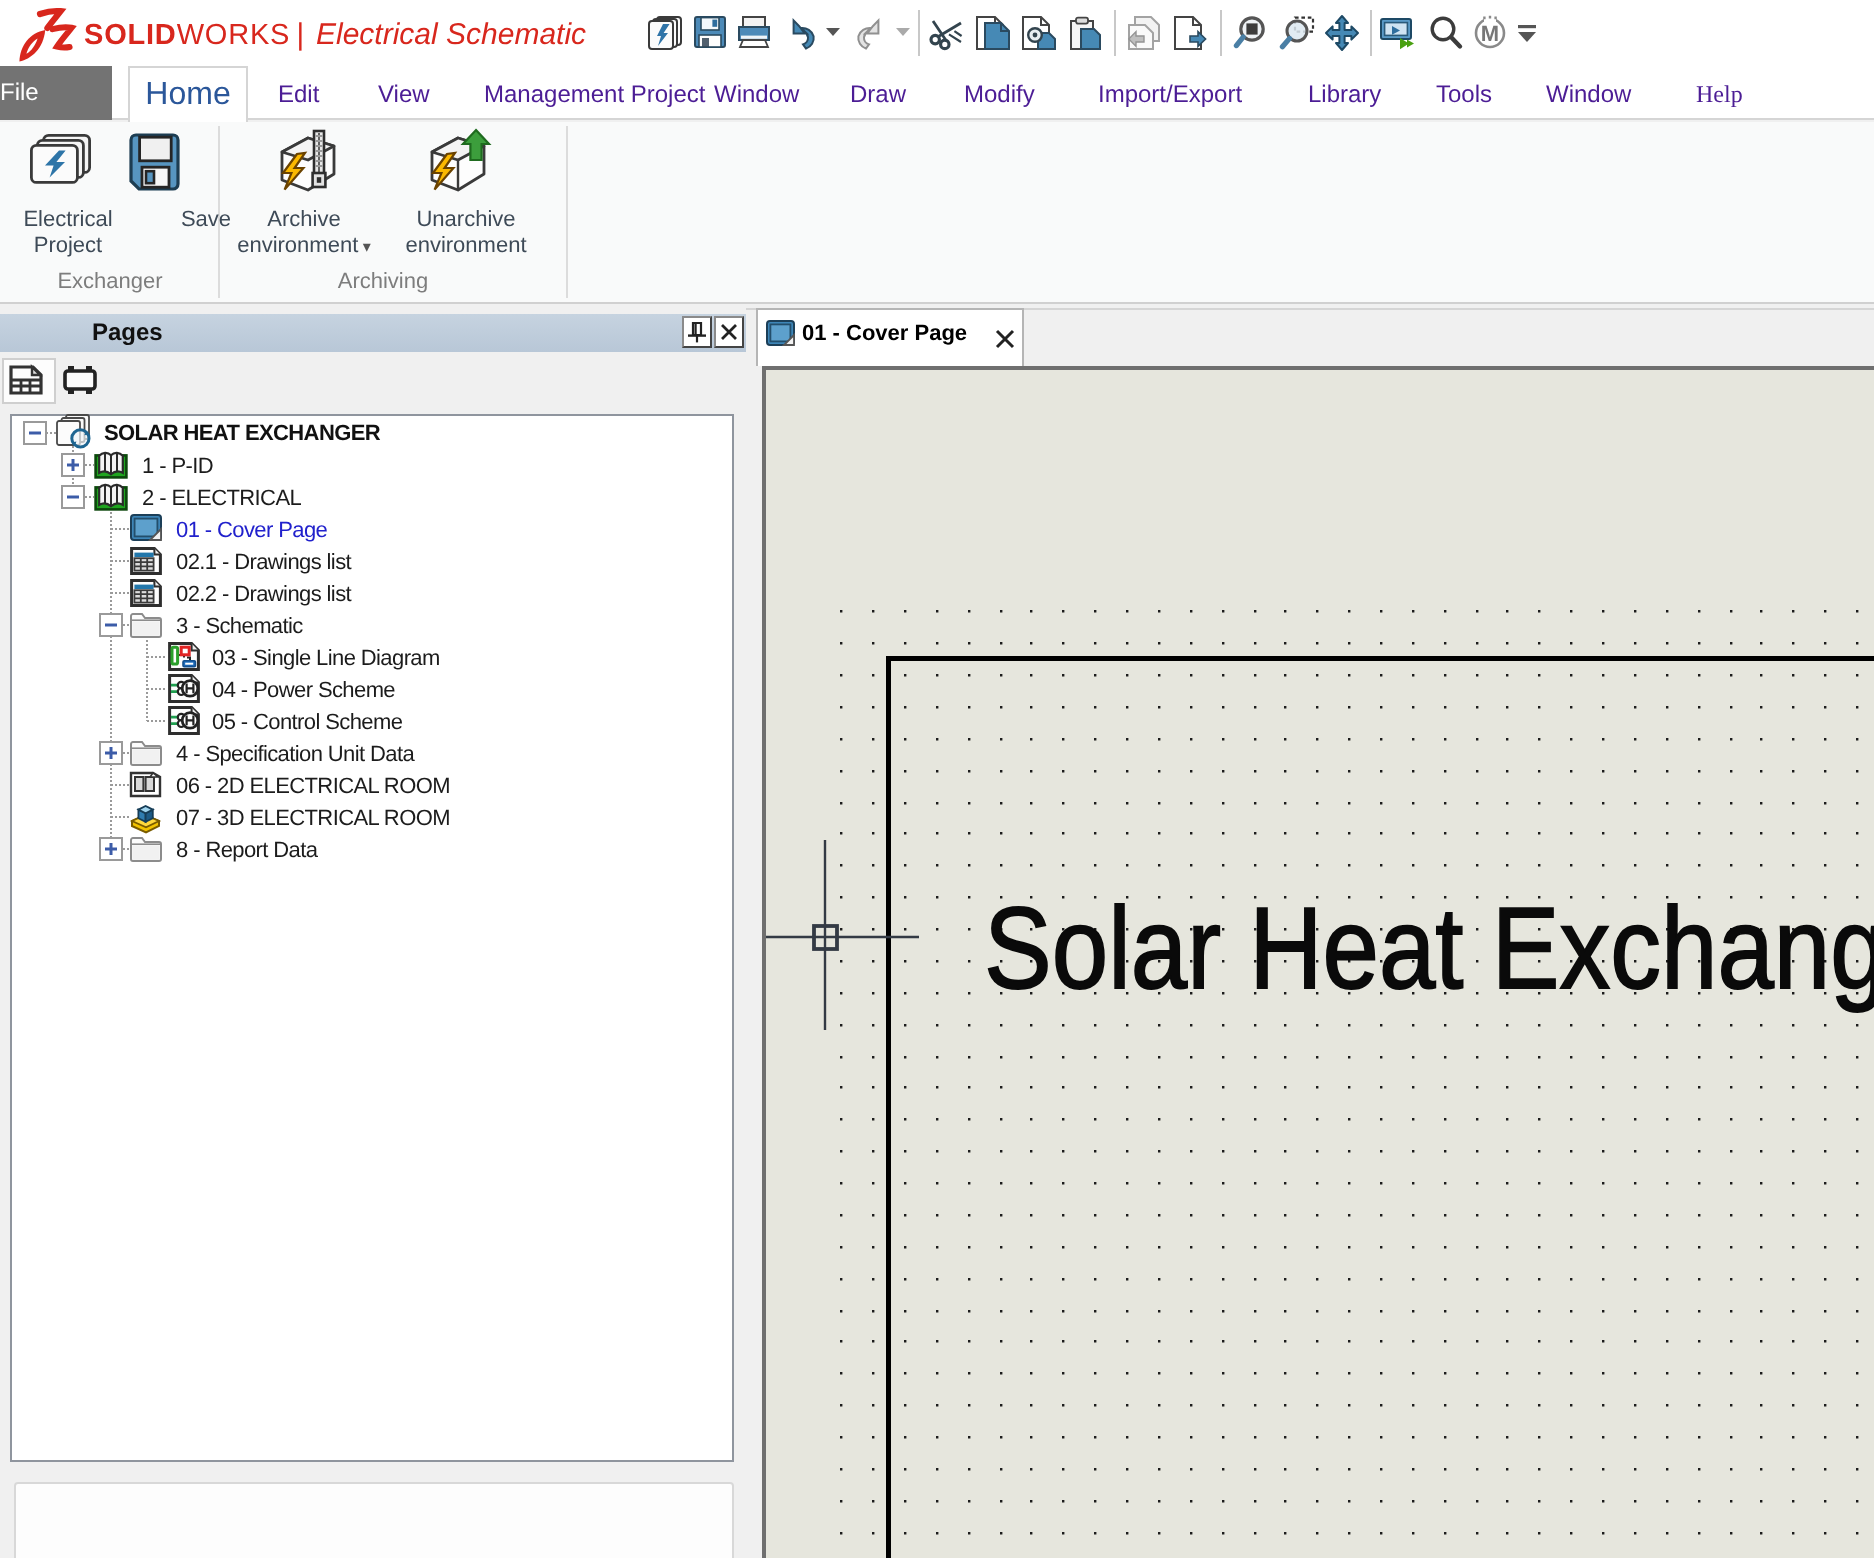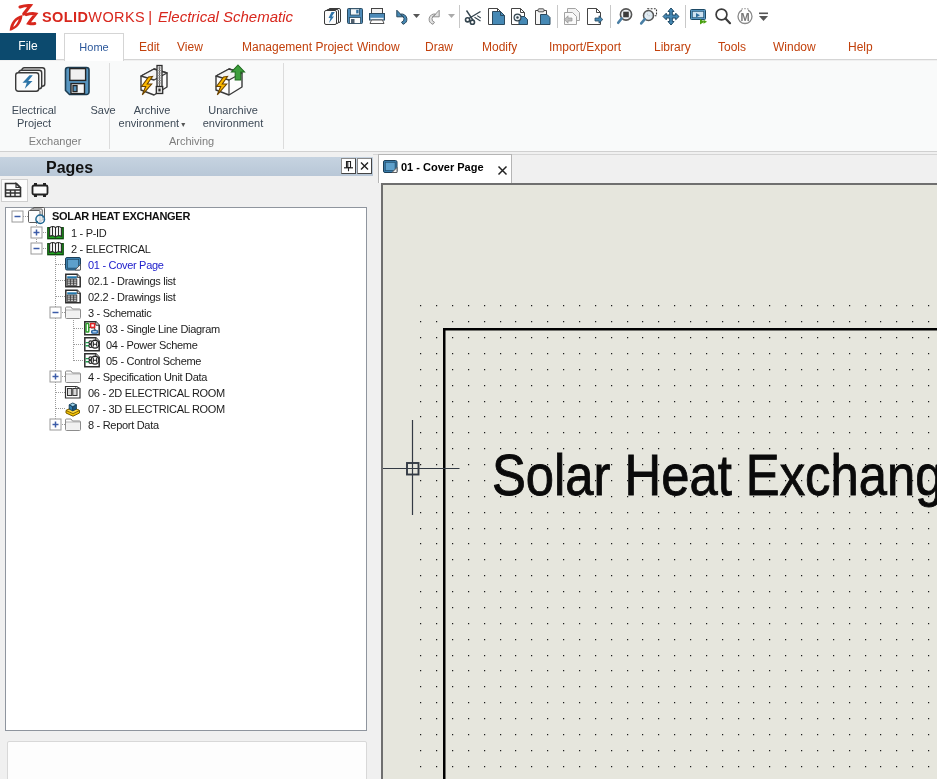--- a/index.html
+++ b/index.html
@@ -143,34 +143,34 @@
   </g>
 
   <g transform="translate(441,10)">
     <rect x="0" y="2.5" width="9" height="1.6" fill="#555"></rect>
     <path d="M0 6 h9 l-4.5 5 z" fill="#555"></path>
   </g>
 </svg>
 </div>
 
 <div class="abs" style="left:0;top:33px;width:937px;height:27px;background:#ffffff;border-bottom:1px solid #d5d5d5;"></div>
-<div class="abs" style="left:0;top:33px;width:56px;height:27px;background:#0c4a6e;color:#fff;font-size:12px;text-align:center;line-height:27px;">File</div>
-<div class="abs" style="left:64px;top:33px;width:60px;height:28px;background:#ffffff;border:1px solid #d5d5d5;border-bottom:none;color:#2b579a;font-size:11px;text-align:center;line-height:27px;">Home</div>
-<div class="abs" id="menus" style="left:0;top:33px;width:937px;height:27px;font-size:12px;color:#c2410c;">
+<div class="abs" style="left:0;top:33px;width:56px;height:27px;background:#737373;color:#fff;font-size:12px;text-align:left;line-height:27px;">File</div>
+<div class="abs" style="left:64px;top:33px;width:60px;height:28px;background:#ffffff;border:1px solid #d5d5d5;border-bottom:none;color:#2b579a;font-size:16px;text-align:center;line-height:27px;">Home</div>
+<div class="abs" id="menus" style="left:0;top:33px;width:937px;height:27px;font-size:12px;color:#4c1d95;">
   <span class="abs" style="left:139px;top:7px;">Edit</span>
-  <span class="abs" style="left:177px;top:7px;">View</span>
+  <span class="abs" style="left:189px;top:7px;">View</span>
   <span class="abs" style="left:242px;top:7px;">Management Project</span>
   <span class="abs" style="left:357px;top:7px;">Window</span>
   <span class="abs" style="left:425px;top:7px;">Draw</span>
   <span class="abs" style="left:482px;top:7px;">Modify</span>
   <span class="abs" style="left:549px;top:7px;">Import/Export</span>
   <span class="abs" style="left:654px;top:7px;">Library</span>
   <span class="abs" style="left:718px;top:7px;">Tools</span>
   <span class="abs" style="left:773px;top:7px;">Window</span>
-  <span class="abs" style="left:848px;top:7px;">Help</span>
+  <span class="abs" style="left:848px;top:7px;font-family:Liberation Serif, serif;">Help</span>
 </div>
 
 <div class="abs" style="left:0;top:61px;width:937px;height:91px;background:#f9fafa;border-bottom:1px solid #d0d0d0;"></div>
 <div class="abs" style="left:109px;top:63px;width:1px;height:86px;background:#dcdcdc;"></div>
 <div class="abs" style="left:283px;top:63px;width:1px;height:86px;background:#dcdcdc;"></div>
 <div class="abs" id="ribbon-icons" style="left:0;top:61px;width:300px;height:91px;">
 <svg width="300" height="91">
 
   <g transform="translate(15,6)">
     <rect x="6.8" y="0.7" width="23" height="18.5" rx="2.5" fill="#f5f5f5" stroke="#3a3a3a" stroke-width="1.4"></rect>
@@ -209,21 +209,21 @@
 </svg>
 </div>
 <div class="abs" style="left:6px;top:104px;width:56px;color:#3e4a57;font-size:11px;text-align:center;line-height:13px;">Electrical<br>Project</div>
 <div class="abs" style="left:62px;top:104px;width:38px;color:#3e4a57;font-size:11px;text-align:center;line-height:13px;margin-left:22px;">Save</div>
 <div class="abs" style="left:112px;top:104px;width:80px;color:#3e4a57;font-size:11px;text-align:center;line-height:13px;">Archive<br>environment<span style="font-size:8px;color:#555;"> ▾</span></div>
 <div class="abs" style="left:194px;top:104px;width:78px;color:#3e4a57;font-size:11px;text-align:center;line-height:13px;">Unarchive<br>environment</div>
 <div class="abs" style="left:0;top:135px;width:110px;color:#7d7d7d;font-size:11px;text-align:center;">Exchanger</div>
 <div class="abs" style="left:110px;top:135px;width:163px;color:#7d7d7d;font-size:11px;text-align:center;">Archiving</div>
 
 <div class="abs" style="left:0;top:157px;width:373px;height:19px;background:linear-gradient(180deg,#c6d3e0,#b8c7d7);">
-  <div style="position:absolute;left:8px;top:2px;font-size:16px;font-weight:bold;color:#111;padding-left:38px;">Pages</div>
+  <div style="position:absolute;left:8px;top:2px;font-size:12px;font-weight:bold;color:#111;padding-left:38px;">Pages</div>
 </div>
 <div class="abs" id="pinbtn" style="left:341px;top:158px;width:15px;height:16px;background:#fff;border:1px solid #8a8a8a;border-right-color:#444;border-bottom-color:#444;">
   <svg width="13" height="14">
       <g stroke="#222" fill="none">
         <path d="M4.5 2.5 h4 v6 h-4 z M5.8 2.5 v6" stroke-width="1.1"></path>
         <path d="M2 8.8 h9" stroke-width="1.2"></path>
         <path d="M6.5 9 v3.2" stroke-width="1.1"></path>
       </g>
     </svg>
 </div>

